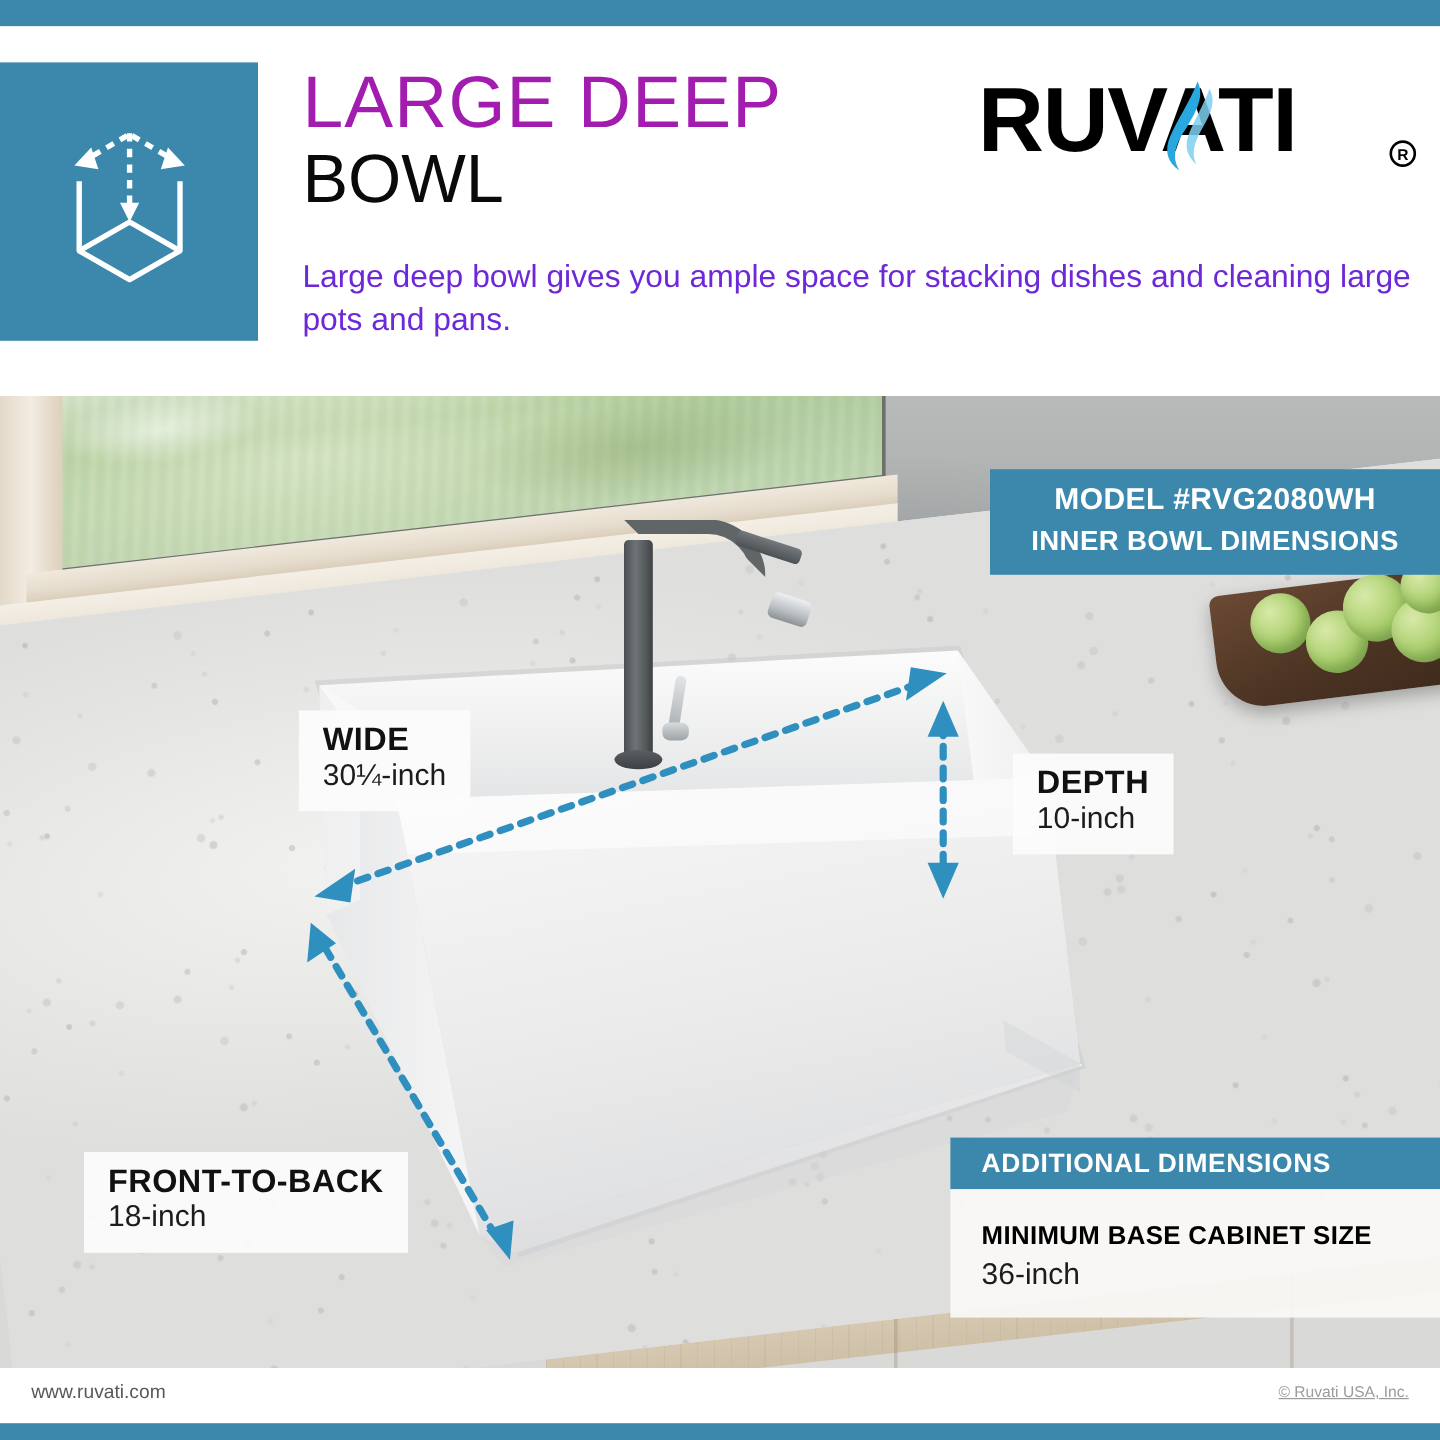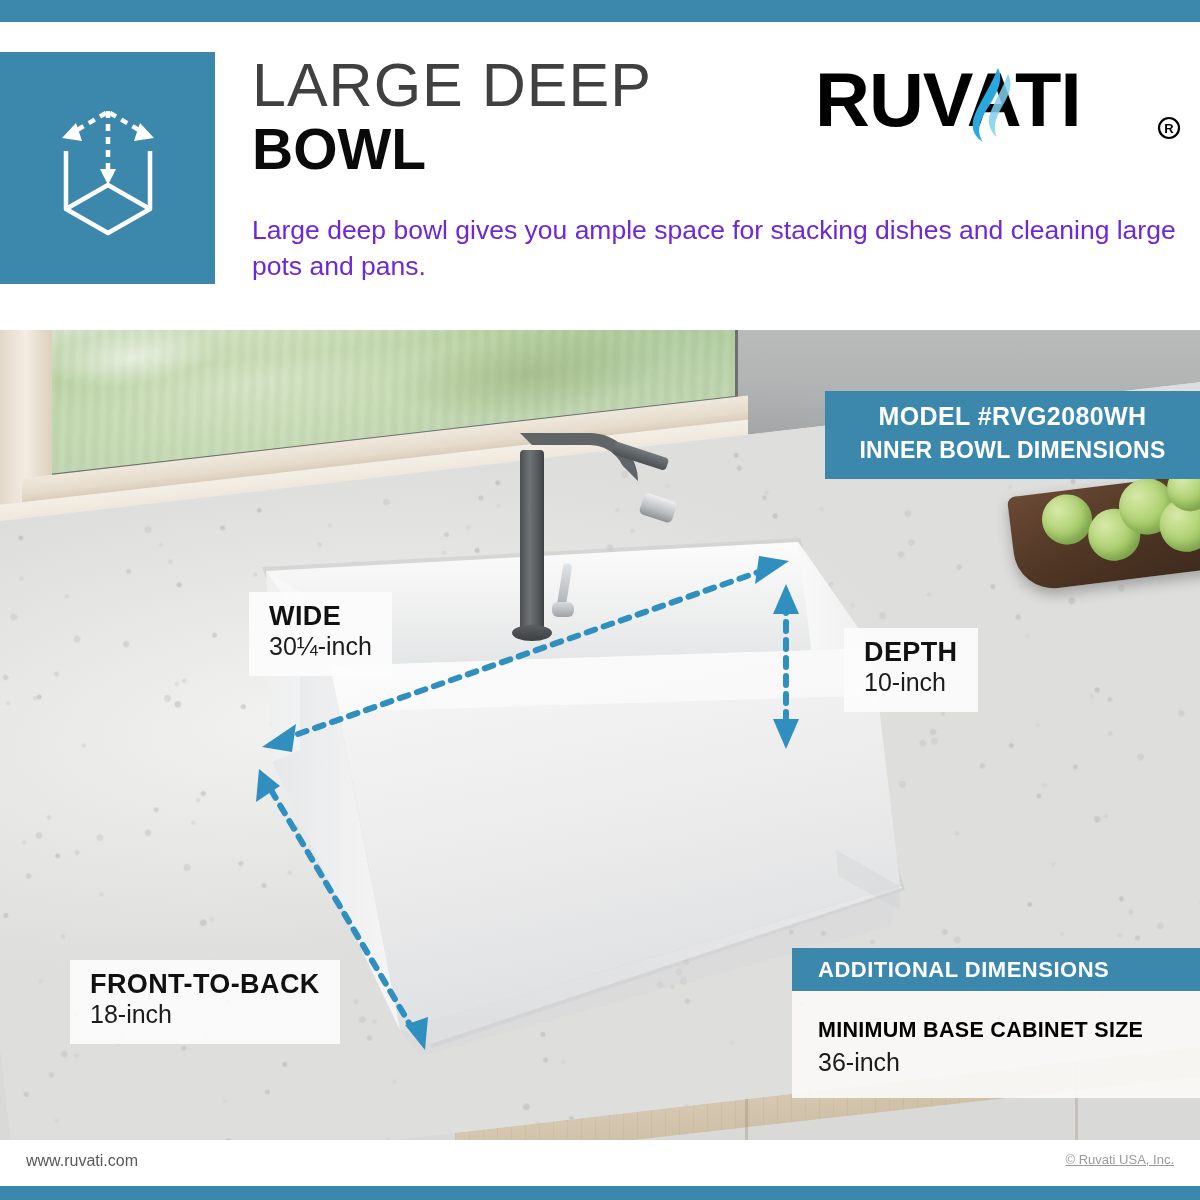--- a/index.html
+++ b/index.html
@@ -16,25 +16,25 @@
   .header{position:absolute;left:0;top:22px;width:1200px;height:308px;background:#fff;}
 
   .icon-tile{
     position:absolute;left:0;top:30px;width:215px;height:232px;background:#3b88ac;
     display:flex;align-items:center;justify-content:center;
   }
   .icon-tile svg{display:block;}
 
   .title-block{position:absolute;left:252px;top:32px;width:700px;}
   .title-line1{
-    font-size:61px;line-height:62px;letter-spacing:1px;color:#404040;font-weight:300;
+    font-size:61px;line-height:62px;letter-spacing:1px;color:#a21caf;font-weight:300;
     font-family:"Liberation Sans", sans-serif;
   }
   .title-line2{
-    font-size:57px;line-height:62px;letter-spacing:0px;color:#0a0a0a;font-weight:bold;
+    font-size:57px;line-height:62px;letter-spacing:0px;color:#0a0a0a;font-weight:normal;
     margin-top:2px;font-family:"Liberation Sans", sans-serif;
   }
   .subtitle{
     position:absolute;left:252px;top:190px;width:925px;
     font-size:26.5px;line-height:36px;color:#6d28d9;font-weight:400;
   }
 
   
   .photo{
     position:absolute;left:0;top:330px;width:1200px;height:810px;overflow:hidden;

